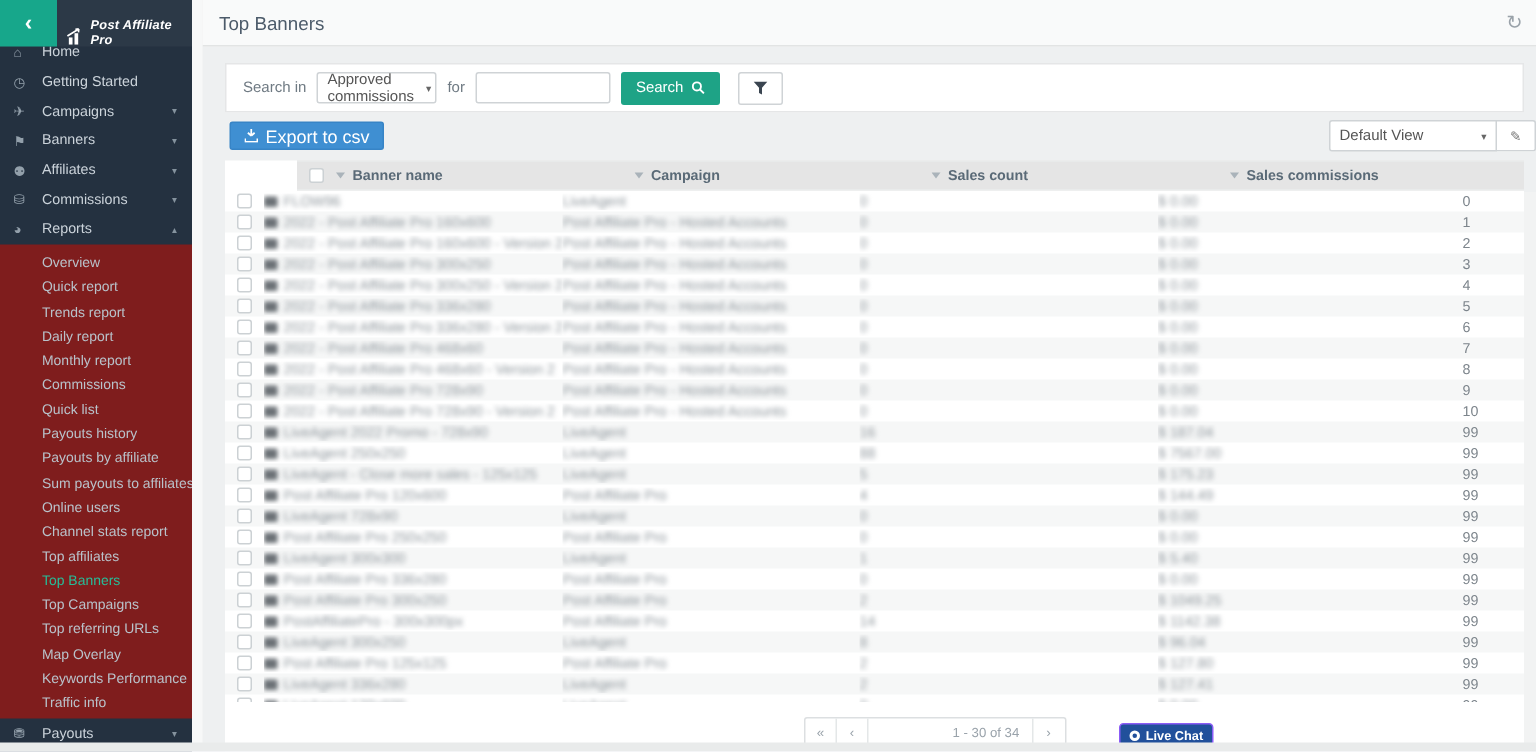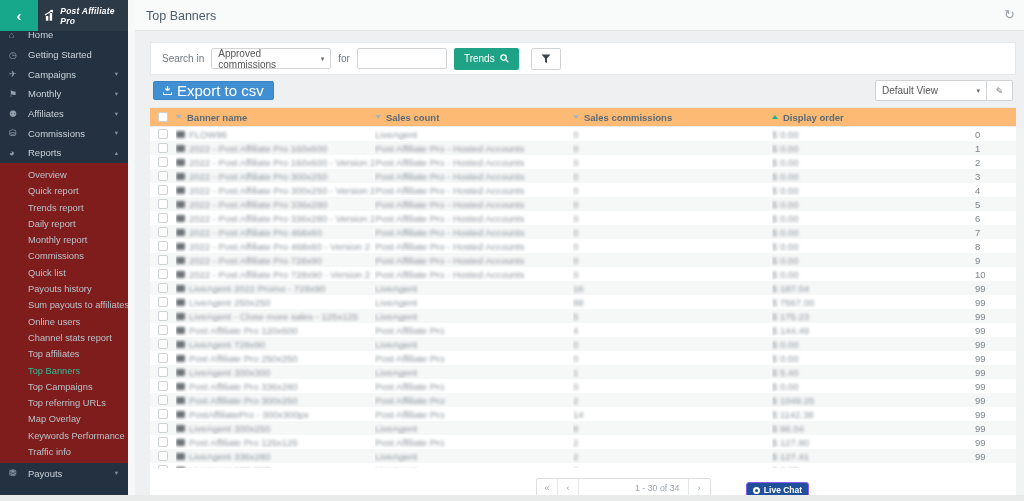--- a/index.html
+++ b/index.html
@@ -4,54 +4,54 @@
 <style>
   * { margin:0; padding:0; box-sizing:border-box; }
   body { font-family:"Liberation Sans", sans-serif; background:#eef0f1; }
   #app { position:relative; width:1024px; height:501px; overflow:hidden; background:#eef0f1; }
 
   
   .sidebar { position:absolute; left:0; top:0; width:128px; height:501px; background:#243140; overflow:hidden; }
   .sb-scroll { position:absolute; left:128px; top:0; width:7px; height:501px; background:#f7f8f8; z-index:2; }
   .sb-head { position:absolute; left:0; top:0; width:128px; height:31px; background:#2c3947; z-index:3; }
   .collapse-btn { position:absolute; left:0; top:0; width:38px; height:31px; background:#17a78b; color:#fff; display:flex; align-items:center; justify-content:center; font-size:15px; font-weight:bold; z-index:4; cursor:pointer; }
-  .brand { position:absolute; left:44px; top:0; height:31px; display:flex; align-items:center; gap:5px; }
+  .brand { position:absolute; left:44px; top:0; height:31px; display:flex; align-items:flex-end; gap:5px; }
   .brand-label { color:#fff; font-size:8.5px; font-weight:bold; font-style:italic; letter-spacing:.2px; }
   .menu { position:absolute; top:25px; left:0; width:128px; }
   .menu-item { height:19.7px; display:flex; align-items:center; padding:0 10px 0 9px; color:#cbd3da; font-size:9.5px; cursor:pointer; }
   .mi-icon { width:19px; font-size:9px; color:#93a0ab; }
   .mi-chevron { margin-left:auto; font-size:6.5px; color:#85939e; }
   .submenu { background:#7f1d1d; padding:4px 0 3px 0; }
   .submenu-item { height:16.3px; display:flex; align-items:center; padding-left:28px; color:#b9c2ca; font-size:9.3px; cursor:pointer; white-space:nowrap; }
   .submenu-item.active { color:#27bd98; }
 
   
   .topbar { position:absolute; left:135px; right:0; top:0; height:31px; background:#f9fafa; border-bottom:1px solid #e2e4e4; }
   .page-title { position:absolute; left:11px; top:9px; font-size:12.5px; color:#4c5b6a; }
   .refresh { position:absolute; right:9px; top:7px; color:#9aa2a9; font-size:13px; cursor:pointer; }
 
   
   .search-card { position:absolute; left:150px; top:42px; width:866px; height:33px; background:#fff; border:1px solid #e5e6e7; display:flex; align-items:center; padding-left:11px; gap:7px; }
   .lbl { font-size:10px; color:#6f7a83; }
   .sel { height:21px; border:1px solid #cfd3d6; border-radius:2px; background:#fff; display:flex; align-items:center; font-size:10px; color:#555; padding:0 6px; cursor:pointer; }
   .sel .caret { margin-left:auto; font-size:7px; color:#666; padding-left:8px; }
-  .sel.search-sel { width:120px; }
+  .sel.search-sel { width:80px; }
   .text-input { width:90px; height:21px; border:1px solid #cfd3d6; border-radius:2px; background:#fff; font-size:10px; padding:0 5px; color:#444; }
   .search-btn { height:22px; background:#1ea386; color:#fff; font-size:10px; display:flex; gap:5px; align-items:center; padding:0 10px; border:none; border-radius:2px; cursor:pointer; }
   .filter-btn { width:30px; height:22px; border:1px solid #cfd3d6; background:#fff; border-radius:2px; margin-left:5px; display:flex; align-items:center; justify-content:center; cursor:pointer; }
 
   
-  .export-btn { position:absolute; left:153px; top:81px; height:19px; background:#3f8fd2; color:#fff; font-size:15px; display:flex; gap:5px; align-items:center; padding:0 9px; border:1px solid #3784c6; border-radius:2px; cursor:pointer; }
-  .view-group { position:absolute; right:11px; top:80px; display:flex; height:21px;text-align:right; }
+  .export-btn { position:absolute; left:153px; top:81px; height:19px; background:#3f8fd2; color:#fff; font-size:12px; display:flex; gap:5px; align-items:center; padding:0 9px; border:1px solid #3784c6; border-radius:2px; cursor:pointer; }
+  .view-group { position:absolute; right:0; top:80px; display:flex; height:21px;text-align:right; }
   .view-sel { width:112px; border-radius:2px 0 0 2px; }
   .pencil-btn { width:26px; height:21px; border:1px solid #cfd3d6; border-left:none; background:#fff; border-radius:0 2px 2px 0; display:flex; align-items:center; justify-content:center; font-size:9px; color:#777; cursor:pointer; }
 
   
   .table-card { position:absolute; left:150px; top:107px; right:8px; bottom:0; background:#fff; }
-  .thead { display:grid; grid-template-columns:26px 199px 198px 199px 203px 1fr; height:20px; align-items:center; background:#fdba74; border-top:1px solid #e8eaea; border-bottom:1px solid #e9ebeb; overflow:hidden; }
+  .thead { display:grid; grid-template-columns:26px 199px 198px 199px 203px 1fr; height:20px; align-items:center; background:#e5e5e5; border-top:1px solid #e8eaea; border-bottom:1px solid #e9ebeb; overflow:hidden;margin-left:48px; }
   .th { display:flex; align-items:center; gap:5px; font-size:9.5px; font-weight:bold; color:#5a6a77; white-space:nowrap; overflow:hidden; cursor:pointer; }
   .tri { width:0; height:0; border-left:3px solid transparent; border-right:3px solid transparent; flex:0 0 auto; }
   .tri.down { border-top:4px solid #aab3ba; }
   .tri.up { border-bottom:4px solid #aab3ba; }
   .tri.up.active { border-bottom-color:#1db28a; }
   .tbody { height:341px; overflow:hidden; }
   .tr { display:grid; grid-template-columns:26px 199px 198px 199px 203px 1fr; height:14px; align-items:center; cursor:pointer; }
   .tr:nth-child(even) { background:#f6f7f7; }
   .cb { width:10px; height:10px; border:1px solid #ccd1d4; border-radius:2px; background:#fff; margin-left:8px; cursor:pointer; }
   .cell { display:flex; align-items:center; gap:4px; overflow:hidden; white-space:nowrap; }
@@ -87,21 +87,21 @@
             <span class="mi-icon">◷</span>
             <span class="mi-label">Getting Started</span>
           </div>
           <div class="menu-item">
             <span class="mi-icon">✈</span>
             <span class="mi-label">Campaigns</span>
             <span class="mi-chevron">▾</span>
           </div>
           <div class="menu-item">
             <span class="mi-icon">⚑</span>
-            <span class="mi-label">Monthly</span>
+            <span class="mi-label">Banners</span>
             <span class="mi-chevron">▾</span>
           </div>
           <div class="menu-item">
             <span class="mi-icon">⚉</span>
             <span class="mi-label">Affiliates</span>
             <span class="mi-chevron">▾</span>
           </div>
           <div class="menu-item">
             <span class="mi-icon">⛁</span>
             <span class="mi-label">Commissions</span>
@@ -115,20 +115,21 @@
         </div>
       <div class="submenu" id="submenu">
           <div class="submenu-item">Overview</div>
           <div class="submenu-item">Quick report</div>
           <div class="submenu-item">Trends report</div>
           <div class="submenu-item">Daily report</div>
           <div class="submenu-item">Monthly report</div>
           <div class="submenu-item">Commissions</div>
           <div class="submenu-item">Quick list</div>
           <div class="submenu-item">Payouts history</div>
+          <div class="submenu-item">Payouts by affiliate</div>
           <div class="submenu-item">Sum payouts to affiliates</div>
           <div class="submenu-item">Online users</div>
           <div class="submenu-item">Channel stats report</div>
           <div class="submenu-item">Top affiliates</div>
           <div class="submenu-item active">Top Banners</div>
           <div class="submenu-item">Top Campaigns</div>
           <div class="submenu-item">Top referring URLs</div>
           <div class="submenu-item">Map Overlay</div>
           <div class="submenu-item">Keywords Performance</div>
           <div class="submenu-item">Traffic info</div>
@@ -164,21 +165,21 @@
 
   <div class="search-card">
     <span class="lbl">Search in</span>
     <div class="sel search-sel">
       <span>Approved commissions</span>
       <span class="caret">▾</span>
     </div>
     <span class="lbl">for</span>
     <input class="text-input" type="text" value="" style="">
     <button class="search-btn">
-      <span>Trends</span>
+      <span>Search</span>
       <svg width="9" height="9" viewBox="0 0 10 10">
         <circle cx="4" cy="4" r="3" fill="none" stroke="#fff" stroke-width="1.4"></circle>
         <line x1="6.3" y1="6.3" x2="9.2" y2="9.2" stroke="#fff" stroke-width="1.4"></line>
       </svg>
     </button>
     <div class="filter-btn">
       <svg width="10" height="10" viewBox="0 0 10 10">
         <path d="M0.5 0.5 H9.5 L6 4.5 V9 L4 8 V4.5 Z" fill="#3a4550"></path>
       </svg>
     </div>
@@ -205,20 +206,24 @@
     <div class="thead" id="thead">
         <div>
           <div class="cb"></div>
         </div>
         <div class="th">
           <span class="tri down"></span>
           <span>Banner name</span>
         </div>
         <div class="th">
           <span class="tri down"></span>
+          <span>Campaign</span>
+        </div>
+        <div class="th">
+          <span class="tri down"></span>
           <span>Sales count</span>
         </div>
         <div class="th">
           <span class="tri down"></span>
           <span>Sales commissions</span>
         </div>
         <div class="th">
           <span class="tri up active"></span>
           <span>Display order</span>
         </div>

